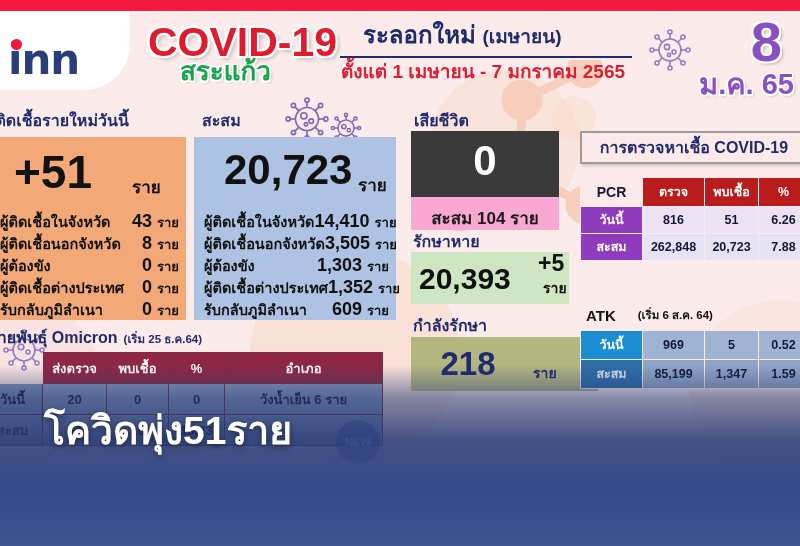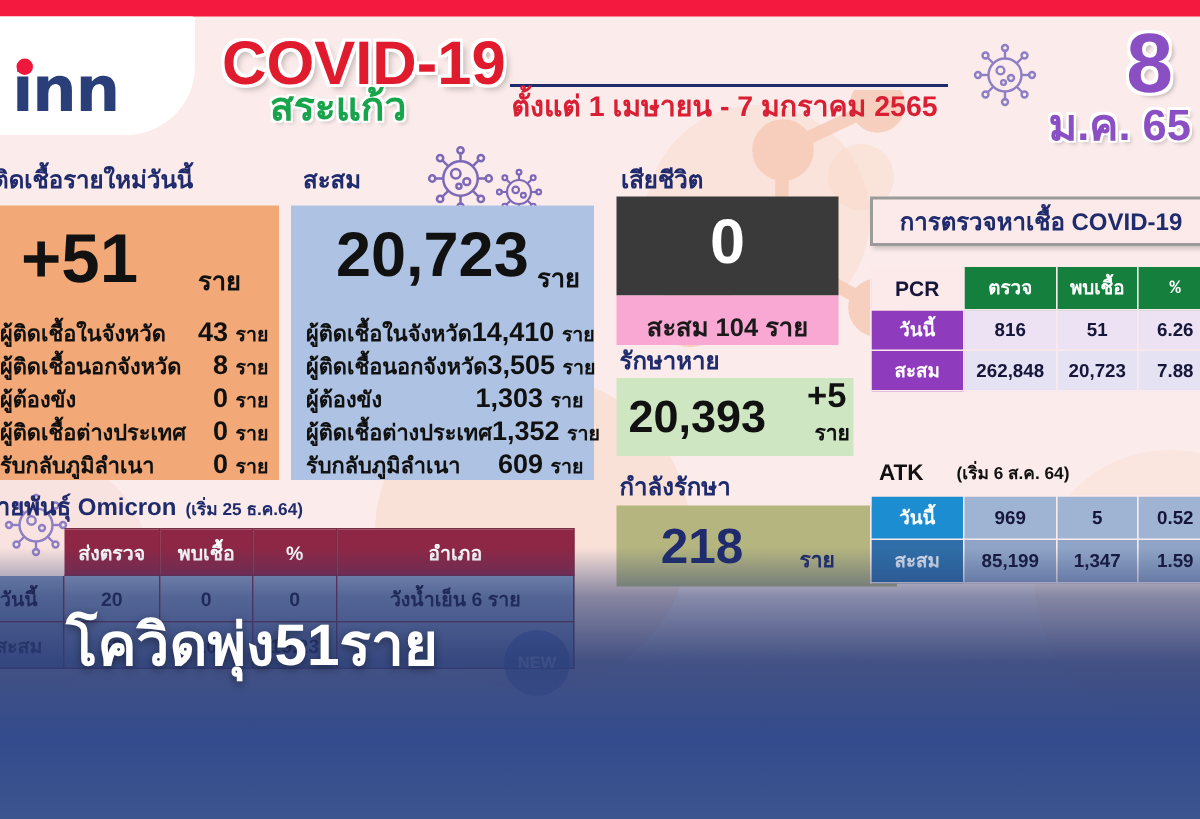--- a/index.html
+++ b/index.html
@@ -176,21 +176,21 @@
 
   table.t { position: absolute; border-collapse: collapse; table-layout: fixed; }
   table.t td, table.t th {
     font-size: 12.5px; font-weight: 800; text-align: center;
     padding: 0; border: 1.5px solid #fbeae9;
   }
 
   
   #pcr-table { left: 580px; top: 177px; width: 228px; }
   #pcr-table .hdr-blank { background: #fbeae9; }
-  #pcr-table .hdr       { background: #15803d; color: #fff; height: 29px; font-family: Liberation Mono, monospace; }
+  #pcr-table .hdr       { background: #b91c1c; color: #fff; height: 29px; }
   #pcr-table .rowhead   { background: #8e3bbd; color: #fff; }
   #pcr-table .cell-a    { background: #ece2f4; color: #16163a; }
   #pcr-table .cell-b    { background: #e5e3f3; color: #16163a; }
   #pcr-table td { height: 27px; }
   #pcr-label { font-size: 14px; font-weight: 800; color: #16163a; }
 
   
   #atk-head {
     position: absolute; left: 586px; top: 305px; width: 222px; height: 20px;
     display: flex; align-items: center;
@@ -282,20 +282,24 @@
 
   <div id="topbar"></div>
 
   <div id="logo-plate">
     <div id="logo-mark">inn</div>
     <div id="logo-dot"></div>
   </div>
 
   <div id="covid-title">COVID-19</div>
   <div id="province-title">สระแก้ว</div>
+  <div id="wave-title">
+    <span>ระลอกใหม่</span>
+    <span id="wave-sub">(เมษายน)</span>
+  </div>
   <div id="wave-rule"></div>
   <div id="date-range">ตั้งแต่ 1 เมษายน - 7 มกราคม 2565</div>
   <div id="big-day">8</div>
   <div id="big-month">ม.ค. 65</div>
 
   <svg class="virus" style="left:648px;top:28px;" width="44" height="44" viewBox="0 0 44 44">
     <g stroke="#8e7ec4" stroke-width="1.6" fill="none">
       <circle cx="22" cy="22" r="11"></circle>
       <circle cx="19" cy="19" r="2.6"></circle>
         <circle cx="26" cy="24" r="2"></circle>

